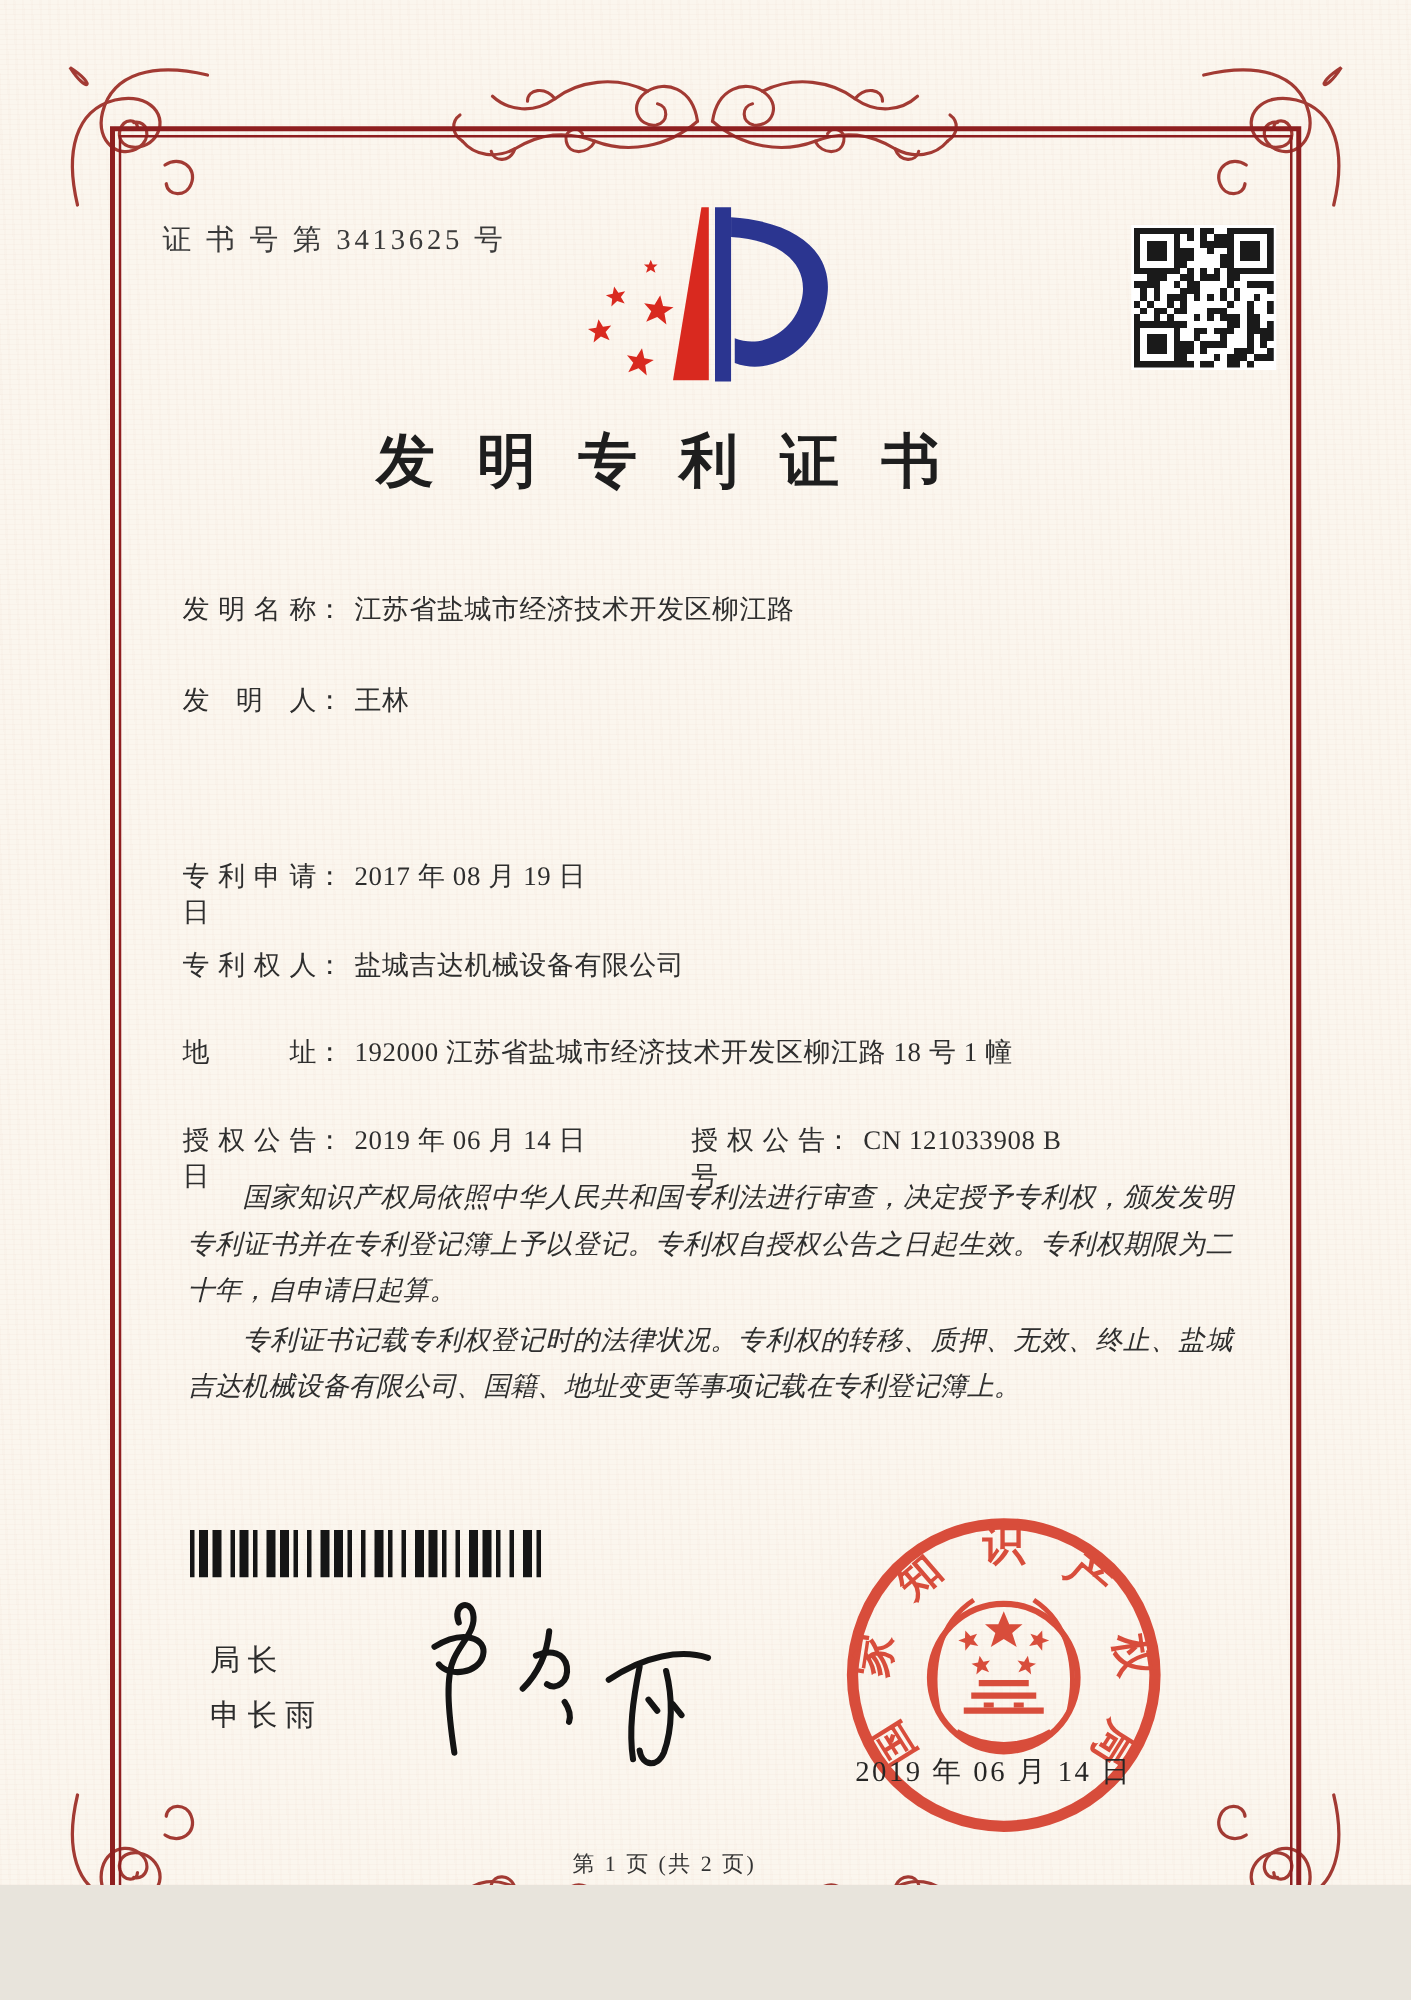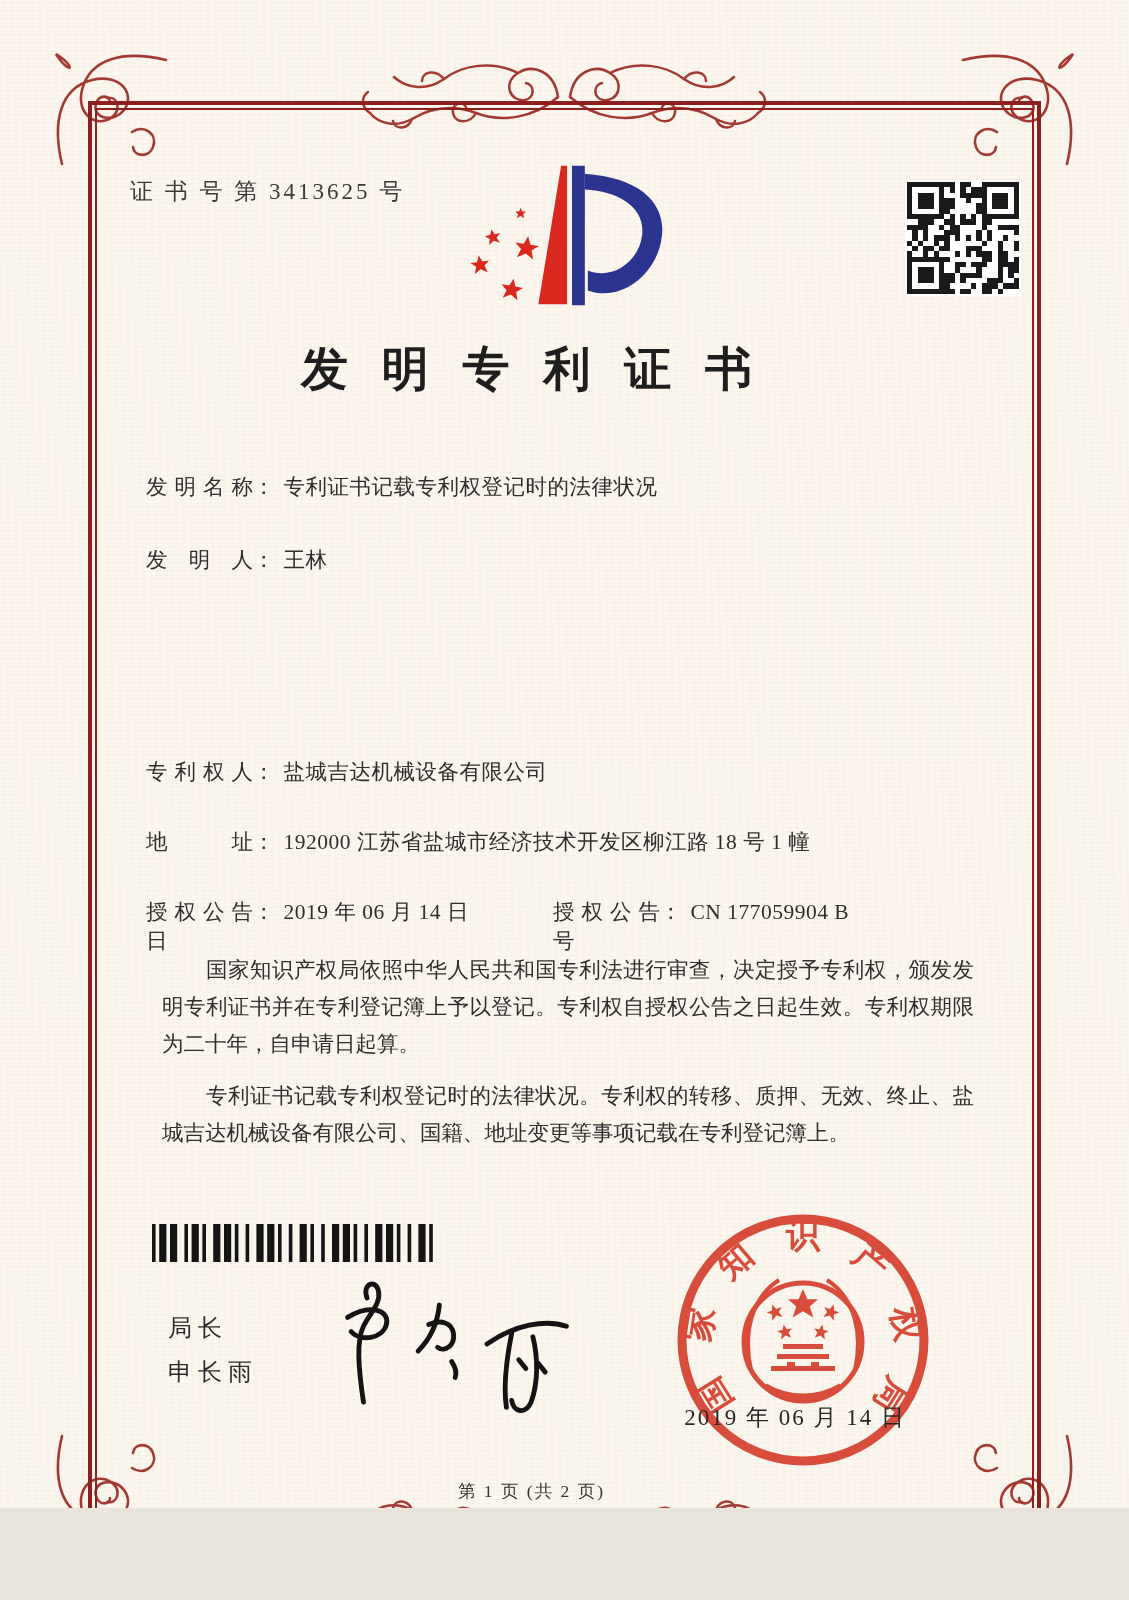--- a/index.html
+++ b/index.html
@@ -20,21 +20,21 @@
   .title{position:absolute;top:338px;left:0;width:100%;text-align:center;
     font-size:47px;font-weight:700;letter-spacing:0.72em;text-indent:0.72em;
     transform:translateX(-38px);color:#1e1e1e;}
   .field-row{position:absolute;left:146px;right:90px;font-size:21.5px;color:#2e2e2e;}
   .fl{display:inline-block;width:107px;text-align:justify;text-align-last:justify;vertical-align:top;}
   .colon{display:inline-block;margin-right:9px;}
   .fv{letter-spacing:0.5px;}
   .grant-no-pair{position:absolute;left:407px;top:0;}
   .legal{position:absolute;left:146px;width:844px;top:936px;font-size:21.5px;
     line-height:36.8px;text-align:justify;color:#2e2e2e;}
-  .legal p{margin:16px;text-indent:2.05em;}
+  .legal p{margin:4px;text-indent:2.05em;font-style:italic;}
   .barcode{position:absolute;left:152px;top:1224px;}
   .signer{position:absolute;left:152px;font-size:24px;letter-spacing:6px;color:#2c2c2c;margin-left:16px;}
   .signer-title{top:1312px;}
   .signer-name{top:1356px;}
   .signature{position:absolute;left:292px;top:1268px;}
   .seal{position:absolute;left:653px;top:1192px;}
   .page-info{position:absolute;top:1479px;left:0;width:100%;text-align:center;
     font-size:17.5px;letter-spacing:2px;transform:translateX(-33px);color:#333;}
   .back-note{position:absolute;top:1549px;left:0;width:100%;text-align:center;
     font-size:20px;letter-spacing:6px;transform:translateX(-40px);color:#3a3a3a;}
@@ -330,35 +330,38 @@
       <rect x="10" y="20" width="1" height="1" fill="#1a1a1a"></rect>
       <rect x="11" y="20" width="1" height="1" fill="#1a1a1a"></rect>
       <rect x="14" y="20" width="1" height="1" fill="#1a1a1a"></rect>
       <rect x="15" y="20" width="1" height="1" fill="#1a1a1a"></rect>
       <rect x="17" y="20" width="1" height="1" fill="#1a1a1a"></rect>
     </svg>
 
   <div class="title">发明专利证书</div>
 
   <div class="field-row" style="top:472px">
-    <span class="fl">发明名称</span><span class="colon">：</span><span class="fv">专利证书记载专利权登记时的法律状况</span>
+    <span class="fl">发明名称</span><span class="colon">：</span><span class="fv">江苏省盐城市经济技术开发区柳江路</span>
   </div>
   <div class="field-row" style="top:545px">
     <span class="fl">发明人</span><span class="colon">：</span><span class="fv">王林</span>
+  </div>
+  <div class="field-row" style="top:686px">
+    <span class="fl">专利申请日</span><span class="colon">：</span><span class="fv">2017 年 08 月 19 日</span>
   </div>
   <div class="field-row" style="top:757px">
     <span class="fl">专利权人</span><span class="colon">：</span><span class="fv">盐城吉达机械设备有限公司</span>
   </div>
   <div class="field-row" style="top:827px">
     <span class="fl">地址</span><span class="colon">：</span><span class="fv">192000 江苏省盐城市经济技术开发区柳江路 18 号 1 幢</span>
   </div>
   <div class="field-row" style="top:897px">
     <span class="fl">授权公告日</span><span class="colon">：</span><span class="fv">2019 年 06 月 14 日</span>
     <span class="grant-no-pair">
-      <span class="fl">授权公告号</span><span class="colon">：</span><span class="fv">CN 177059904 B</span>
+      <span class="fl">授权公告号</span><span class="colon">：</span><span class="fv">CN 121033908 B</span>
     </span>
   </div>
 
   <div class="legal">
     <p>国家知识产权局依照中华人民共和国专利法进行审查，决定授予专利权，颁发发明专利证书并在专利登记簿上予以登记。专利权自授权公告之日起生效。专利权期限为二十年，自申请日起算。</p>
     <p>专利证书记载专利权登记时的法律状况。专利权的转移、质押、无效、终止、盐城吉达机械设备有限公司、国籍、地址变更等事项记载在专利登记簿上。</p>
   </div>
 
   <svg class="barcode" width="288" height="38">
       <rect x="0.00" y="0" width="3.60" height="38" fill="#151515"></rect>

